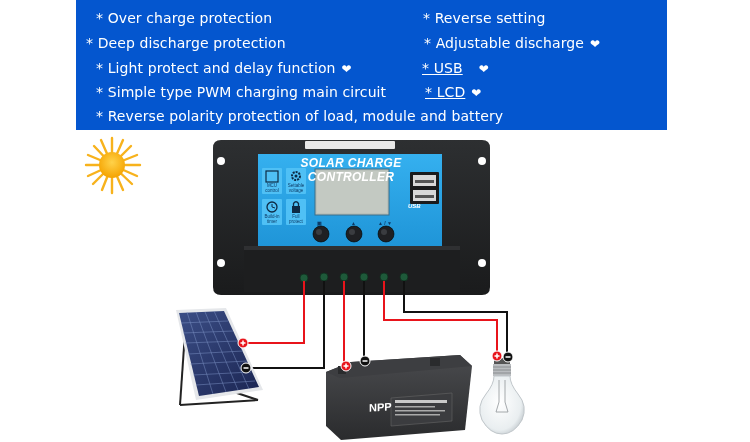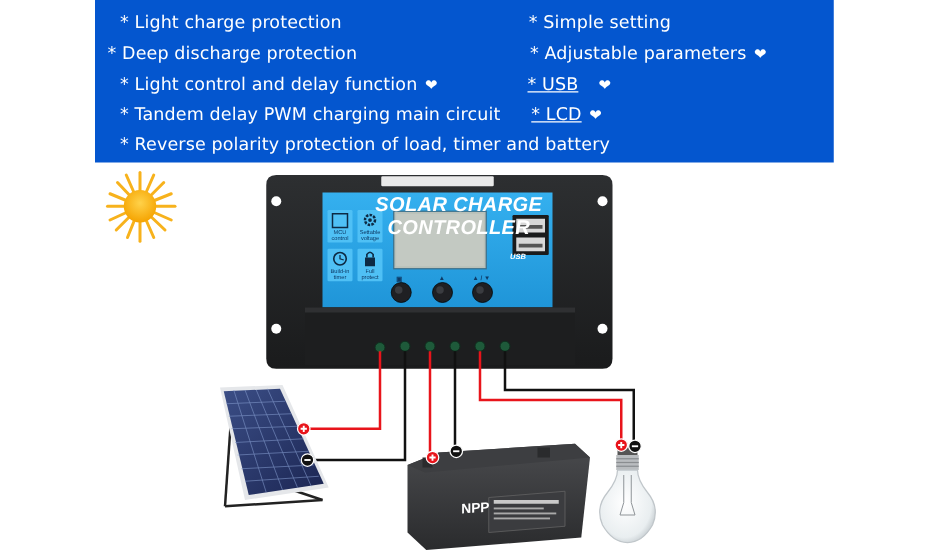--- a/index.html
+++ b/index.html
@@ -1,39 +1,39 @@
 <!DOCTYPE html>
 <html><head>
 <meta charset="utf-8">
 <style>
   html, body { margin:0; padding:0; }
   body { width:750px; height:442px; background:#ffffff; position:relative; overflow:hidden; font-family:"DejaVu Sans", sans-serif; }
   .banner { position:absolute; left:76px; top:0; width:591px; height:130px; background:#0456cf; }
   .feat { position:absolute; color:#ffffff; font-size:14px; white-space:nowrap; letter-spacing:0.1px; }
   .heart { display:inline-block; margin-left:6px; font-size:12px; color:#ffffff; }
   svg { position:absolute; left:0; top:0; }
-  .ctl-title { position:absolute; left:278px; top:156px; width:178px; text-align:center; font-family:"Liberation Sans", sans-serif; font-weight:bold; font-style:italic; font-size:16px; color:#ffffff; letter-spacing:0.3px; }
+  .ctl-title { position:absolute; left:262px; top:156px; width:178px; text-align:center; font-family:"Liberation Sans", sans-serif; font-weight:bold; font-style:italic; font-size:12px; color:#ffffff; letter-spacing:0.3px; }
   .ic-lbl { position:absolute; font-family:"Liberation Sans", sans-serif; font-size:4.5px; color:#0d3a66; text-align:center; line-height:5px; width:22px; }
   .btn-lbl { position:absolute; font-family:"Liberation Sans", sans-serif; font-size:5px; color:#0d3a66; font-weight:bold; }
   .usb-lbl { position:absolute; left:408px; top:203px; font-family:"Liberation Sans", sans-serif; font-style:italic; font-weight:bold; font-size:6px; color:#ffffff; }
   .npp { position:absolute; left:369px; top:401px; font-family:"Liberation Sans", sans-serif; font-weight:bold; font-size:11px; color:#ffffff; transform:skewY(-4deg); }
 </style>
 </head>
 <body>
 
 <div class="banner"></div>
 
-<div class="feat" style="left:96px;top:10px;"><span>* Light charge protection</span></div>
+<div class="feat" style="left:96px;top:10px;"><span>* Over charge protection</span></div>
 <div class="feat" style="left:86px;top:35px;"><span>* Deep discharge protection</span></div>
-<div class="feat" style="left:96px;top:60px;"><span>* Light control and delay function</span><span class="heart">❤</span></div>
-<div class="feat" style="left:96px;top:84px;"><span>* Tandem delay PWM charging main circuit</span></div>
-<div class="feat" style="left:96px;top:108px;"><span>* Reverse polarity protection of load, timer and battery</span></div>
-
-<div class="feat" style="left:423px;top:10px;"><span>* Simple setting</span></div>
-<div class="feat" style="left:424px;top:35px;"><span>* Adjustable parameters</span><span class="heart">❤</span></div>
+<div class="feat" style="left:96px;top:60px;"><span>* Light protect and delay function</span><span class="heart">❤</span></div>
+<div class="feat" style="left:96px;top:84px;"><span>* Simple type PWM charging main circuit</span></div>
+<div class="feat" style="left:96px;top:108px;"><span>* Reverse polarity protection of load, module and battery</span></div>
+
+<div class="feat" style="left:423px;top:10px;"><span>* Reverse setting</span></div>
+<div class="feat" style="left:424px;top:35px;"><span>* Adjustable discharge</span><span class="heart">❤</span></div>
 <div class="feat" style="left:422px;top:60px;text-decoration:underline;"><span>* USB</span><span class="heart" style="margin-left:16px">❤</span></div>
 <div class="feat" style="left:425px;top:84px;text-decoration:underline;"><span>* LCD</span><span class="heart">❤</span></div>
 
 <svg width="750" height="442" viewBox="0 0 750 442">
   <defs>
     <radialGradient id="sunG" cx="50%" cy="40%" r="60%">
       <stop offset="0%" stop-color="#ffd24a"></stop>
       <stop offset="100%" stop-color="#f5a300"></stop>
     </radialGradient>
     <linearGradient id="bodyG" x1="0" y1="0" x2="0" y2="1">

